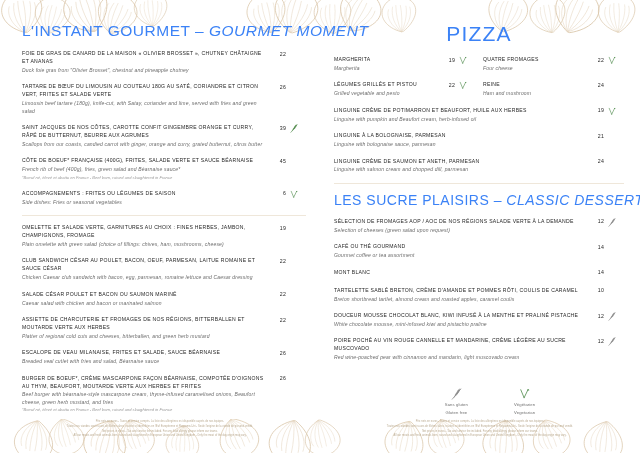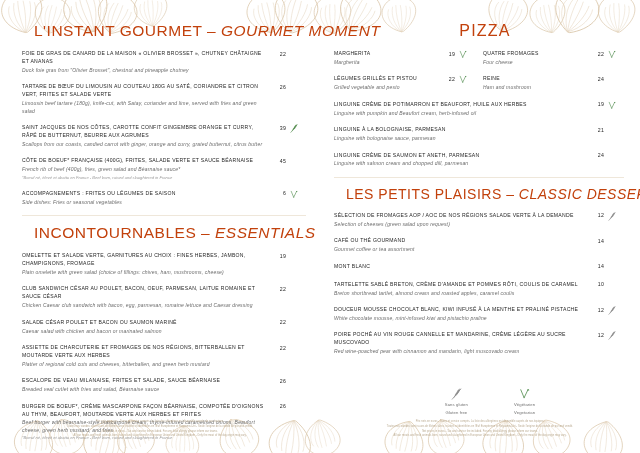--- a/index.html
+++ b/index.html
@@ -23,29 +23,29 @@
   }
   .col{width:320px;box-sizing:border-box;}
   .col-left{padding:0 14px 0 22px;}
   .col-right{padding:0 16px 0 14px;}
 
   .section-title{
     text-align:center;
     font-size:15.5px;
     letter-spacing:.5px;
     font-weight:400;
-    color:#c2410c;
-    margin:0 0 10px 12px;
+    color:#3b82f6;
+    margin:0 0 10px 0;
     white-space:nowrap;
   }
   .section-title .ital{font-style:italic;}
   .section-title.small{font-size:14px;}
 
   .sec-pizza .section-title,
-  .sec-pasta .section-title{font-size:16px;letter-spacing:1.2px;}
+  .sec-pasta .section-title{font-size:21px;letter-spacing:1.2px;}
 
   .items{margin:0;padding:0;list-style:none;}
   .item{
     display:flex;
     align-items:flex-start;
     margin-bottom:9px;
   }
   .item-body{flex:1;padding-right:6px;}
   .name{
     font-size:5.1px;
@@ -272,25 +272,20 @@
               </span>
             </div>
           </li>
 
         </ul>
       </div>
 
       <hr class="sep">
 
       <div class="sec-essentials">
-        <h2 class="section-title">
-          <span>INCONTOURNABLES</span>
-          <span>–</span>
-          <span class="ital">ESSENTIALS</span>
-        </h2>
         <ul class="items">
 
           <li class="item">
             <div class="item-body">
               <p class="name">OMELETTE ET SALADE VERTE, GARNITURES AU CHOIX : FINES HERBES, JAMBON, CHAMPIGNONS, FROMAGE</p>
               <p class="desc">Plain omelette with green salad (choice of fillings: chives, ham, mushrooms, cheese)</p>
             </div>
             <div class="price">19</div>
             <div class="tags"></div>
           </li>
@@ -461,21 +456,21 @@
             <div class="price">24</div>
             <div class="tags"></div>
           </li>
         </ul>
       </div>
 
       <hr class="sep">
 
       <div class="sec-desserts">
         <h2 class="section-title small">
-          <span>LES PETITS PLAISIRS</span>
+          <span>LES SUCRE PLAISIRS</span>
           <span>–</span>
           <span class="ital">CLASSIC DESSERTS</span>
         </h2>
         <ul class="items">
 
           <li class="item">
             <div class="item-body">
               <p class="name">SÉLECTION DE FROMAGES AOP / AOC DE NOS RÉGIONS SALADE VERTE À LA DEMANDE</p>
               <p class="desc">Selection of cheeses (green salad upon request)</p>
             </div>

